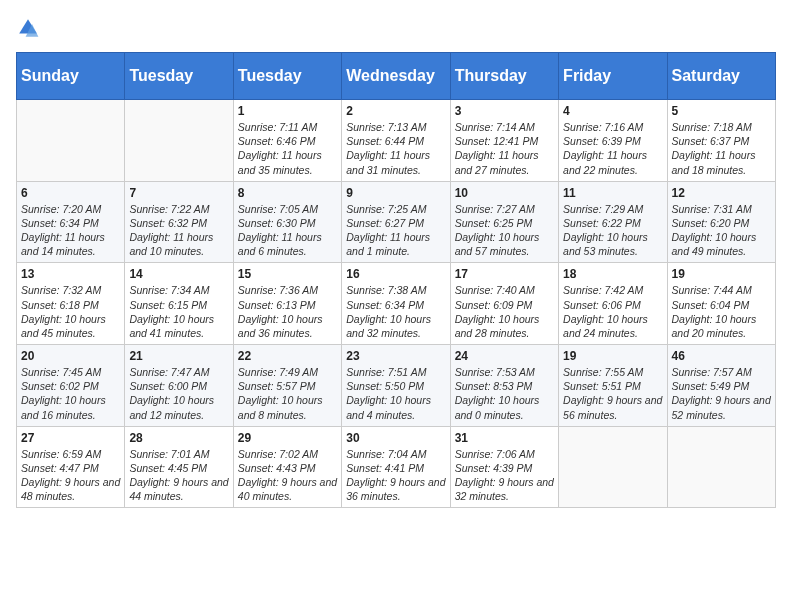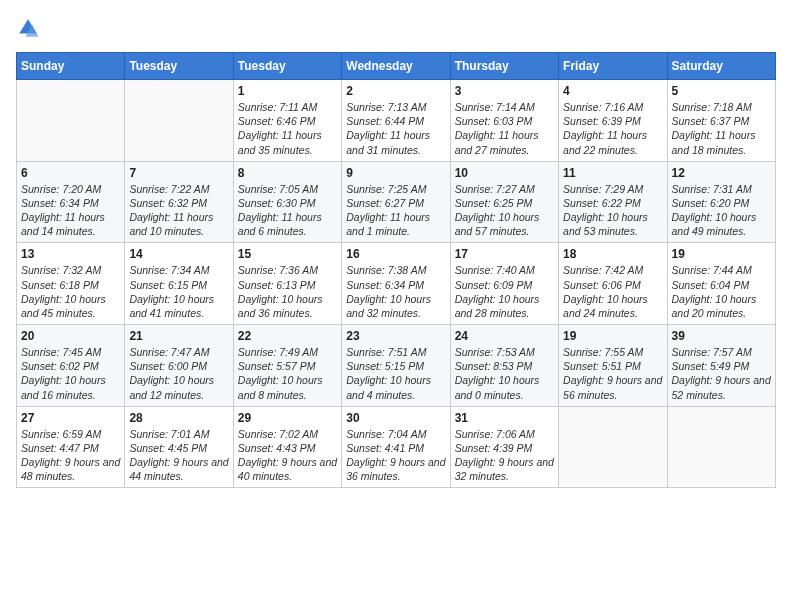--- a/index.html
+++ b/index.html
@@ -46,23 +46,23 @@
       color: #555;
     }
     table {
       width: 100%;
       border-collapse: collapse;
       font-size: 11px;
     }
     thead tr th {
       background-color: #3a7bd5;
       color: #fff;
-      padding: 6px 4px;
+      padding: 14px 4px;
       text-align: left;
-      font-size: 12px;
+      font-size: 16px;
       font-weight: bold;
       border: 1px solid #2a60b0;
     }
     tbody tr td {
       border: 1px solid #ccc;
       vertical-align: top;
       padding: 4px;
       min-height: 70px;
       width: 14.28%;
       background: #fff;
@@ -135,21 +135,21 @@
         </td>
         <td>
           <span class="day-number">2</span>
           <div class="day-info">Sunrise: 7:13 AM
 Sunset: 6:44 PM
 Daylight: 11 hours and 31 minutes.</div>
         </td>
         <td>
           <span class="day-number">3</span>
           <div class="day-info">Sunrise: 7:14 AM
-Sunset: 6:03 PM
+Sunset: 12:41 PM
 Daylight: 11 hours and 27 minutes.</div>
         </td>
         <td>
           <span class="day-number">4</span>
           <div class="day-info">Sunrise: 7:16 AM
 Sunset: 6:39 PM
 Daylight: 11 hours and 22 minutes.</div>
         </td>
         <td>
           <span class="day-number">5</span>
@@ -261,37 +261,37 @@
         </td>
         <td>
           <span class="day-number">22</span>
           <div class="day-info">Sunrise: 7:49 AM
 Sunset: 5:57 PM
 Daylight: 10 hours and 8 minutes.</div>
         </td>
         <td>
           <span class="day-number">23</span>
           <div class="day-info">Sunrise: 7:51 AM
-Sunset: 5:15 PM
+Sunset: 5:50 PM
 Daylight: 10 hours and 4 minutes.</div>
         </td>
         <td>
           <span class="day-number">24</span>
           <div class="day-info">Sunrise: 7:53 AM
 Sunset: 8:53 PM
 Daylight: 10 hours and 0 minutes.</div>
         </td>
         <td>
           <span class="day-number">19</span>
           <div class="day-info">Sunrise: 7:55 AM
 Sunset: 5:51 PM
 Daylight: 9 hours and 56 minutes.</div>
         </td>
         <td>
-          <span class="day-number">39</span>
+          <span class="day-number">46</span>
           <div class="day-info">Sunrise: 7:57 AM
 Sunset: 5:49 PM
 Daylight: 9 hours and 52 minutes.</div>
         </td>
       </tr>
       <tr>
         <td>
           <span class="day-number">27</span>
           <div class="day-info">Sunrise: 6:59 AM
 Sunset: 4:47 PM

